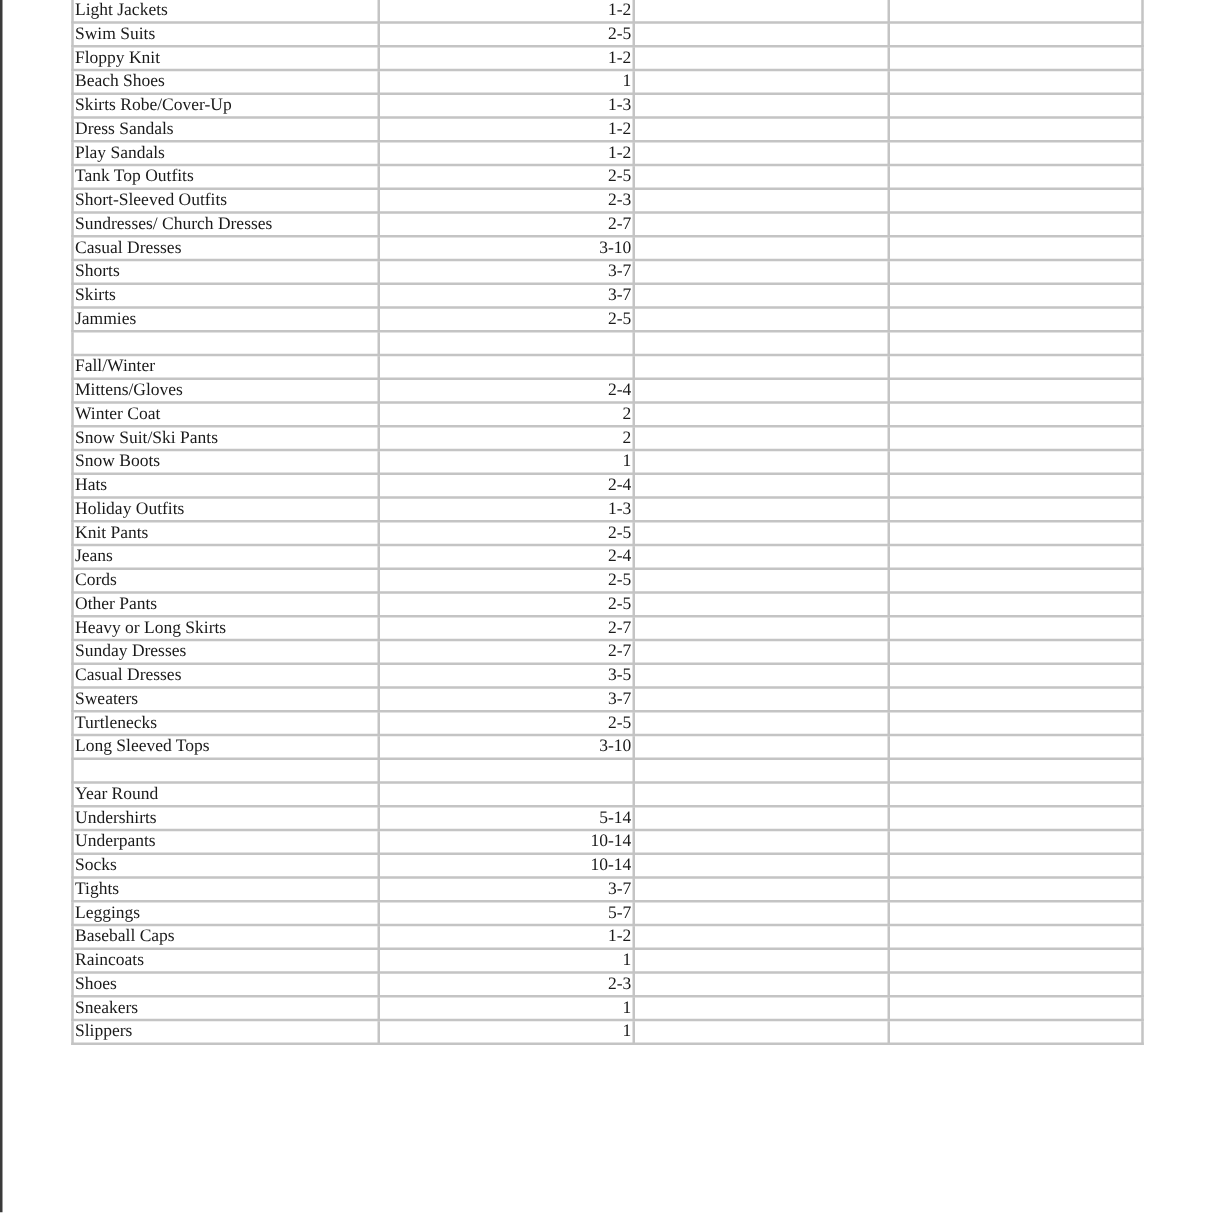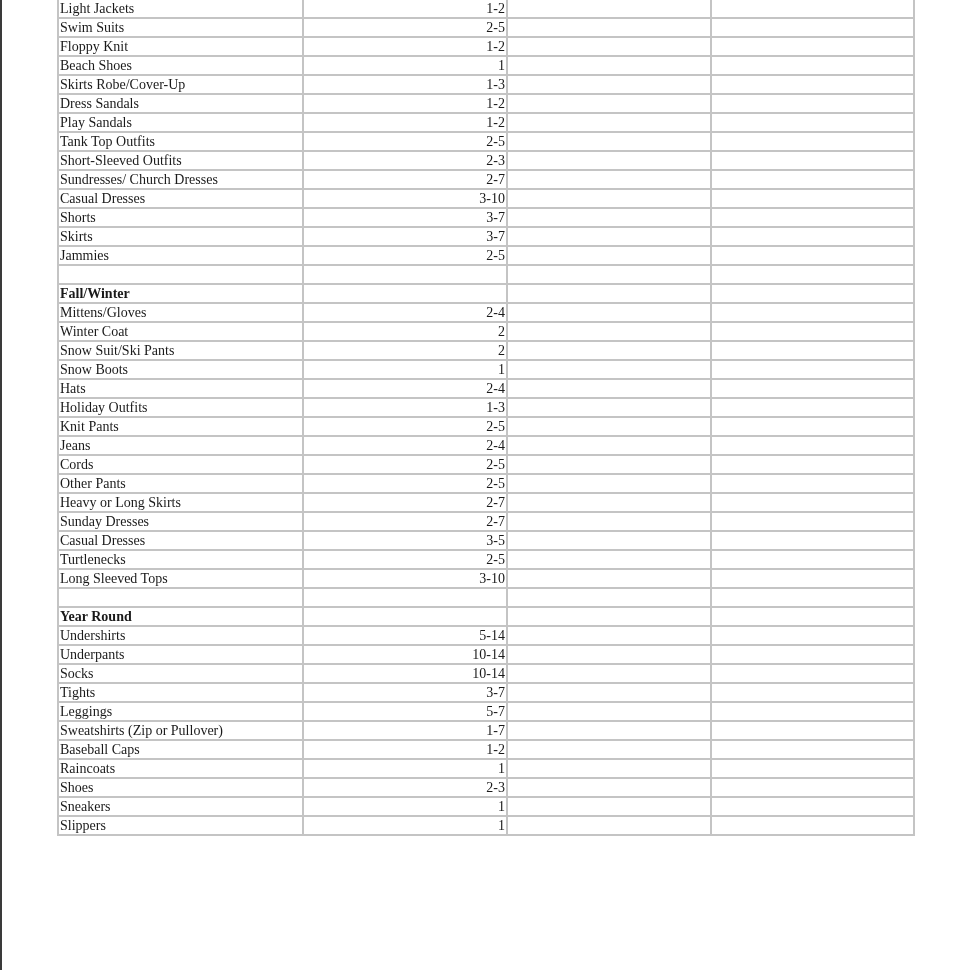--- a/index.html
+++ b/index.html
@@ -42,21 +42,21 @@
     color: #1a1a1a;
     white-space: nowrap;
     overflow: hidden;
     vertical-align: middle;
   }
   col.c-item { width: 245px; }
   col.c-qty { width: 204px; }
   col.c-a { width: 204px; }
   col.c-b { width: 203px; }
   td.qty { text-align: right; }
-  tr.section td.item { font-weight: bold; }
+  tr.section td.item { font-weight: normal; }
 </style>
 </head>
 <body>
 
 <div class="page">
   <div class="left-rule"></div>
   <table class="inventory">
     <colgroup>
       <col class="c-item">
         <col class="c-qty">
@@ -232,20 +232,26 @@
           <td></td>
           <td></td>
         </tr>
         <tr>
           <td class="item">Casual Dresses</td>
           <td class="qty">3-5</td>
           <td></td>
           <td></td>
         </tr>
         <tr>
+          <td class="item">Sweaters</td>
+          <td class="qty">3-7</td>
+          <td></td>
+          <td></td>
+        </tr>
+        <tr>
           <td class="item">Turtlenecks</td>
           <td class="qty">2-5</td>
           <td></td>
           <td></td>
         </tr>
         <tr>
           <td class="item">Long Sleeved Tops</td>
           <td class="qty">3-10</td>
           <td></td>
           <td></td>
@@ -282,26 +288,20 @@
         </tr>
         <tr>
           <td class="item">Tights</td>
           <td class="qty">3-7</td>
           <td></td>
           <td></td>
         </tr>
         <tr>
           <td class="item">Leggings</td>
           <td class="qty">5-7</td>
-          <td></td>
-          <td></td>
-        </tr>
-        <tr>
-          <td class="item">Sweatshirts  (Zip or Pullover)</td>
-          <td class="qty">1-7</td>
           <td></td>
           <td></td>
         </tr>
         <tr>
           <td class="item">Baseball Caps</td>
           <td class="qty">1-2</td>
           <td></td>
           <td></td>
         </tr>
         <tr>

